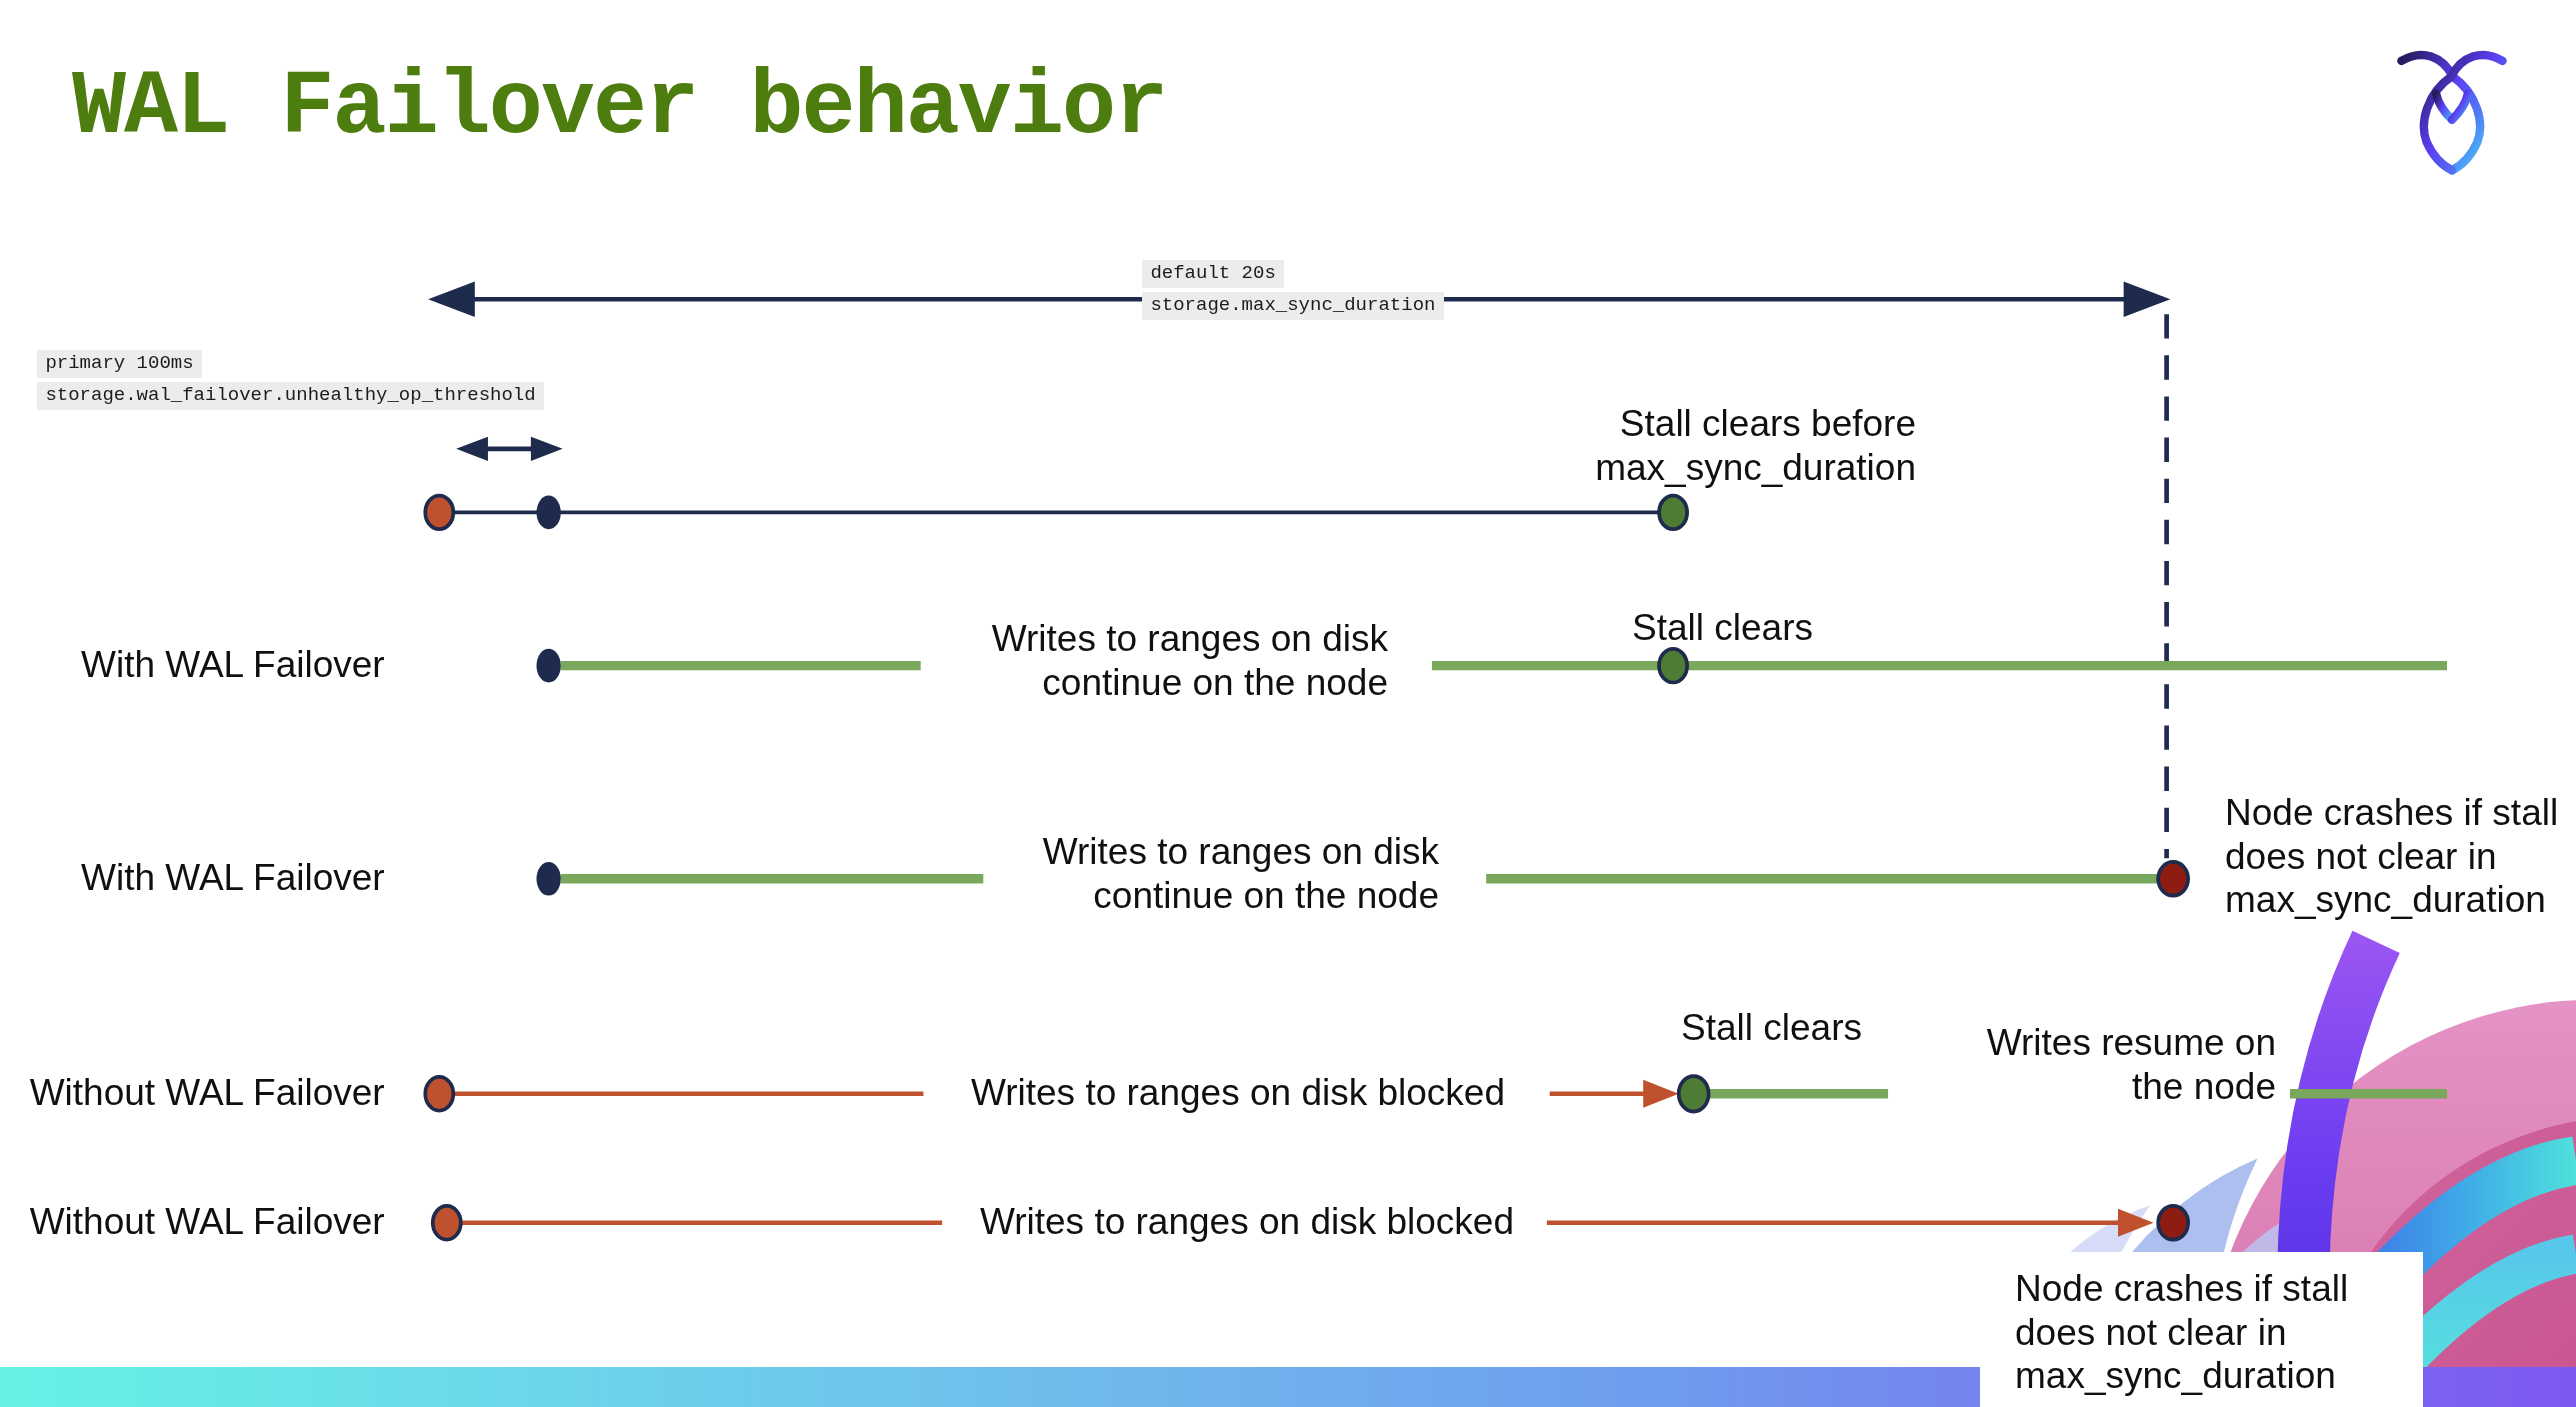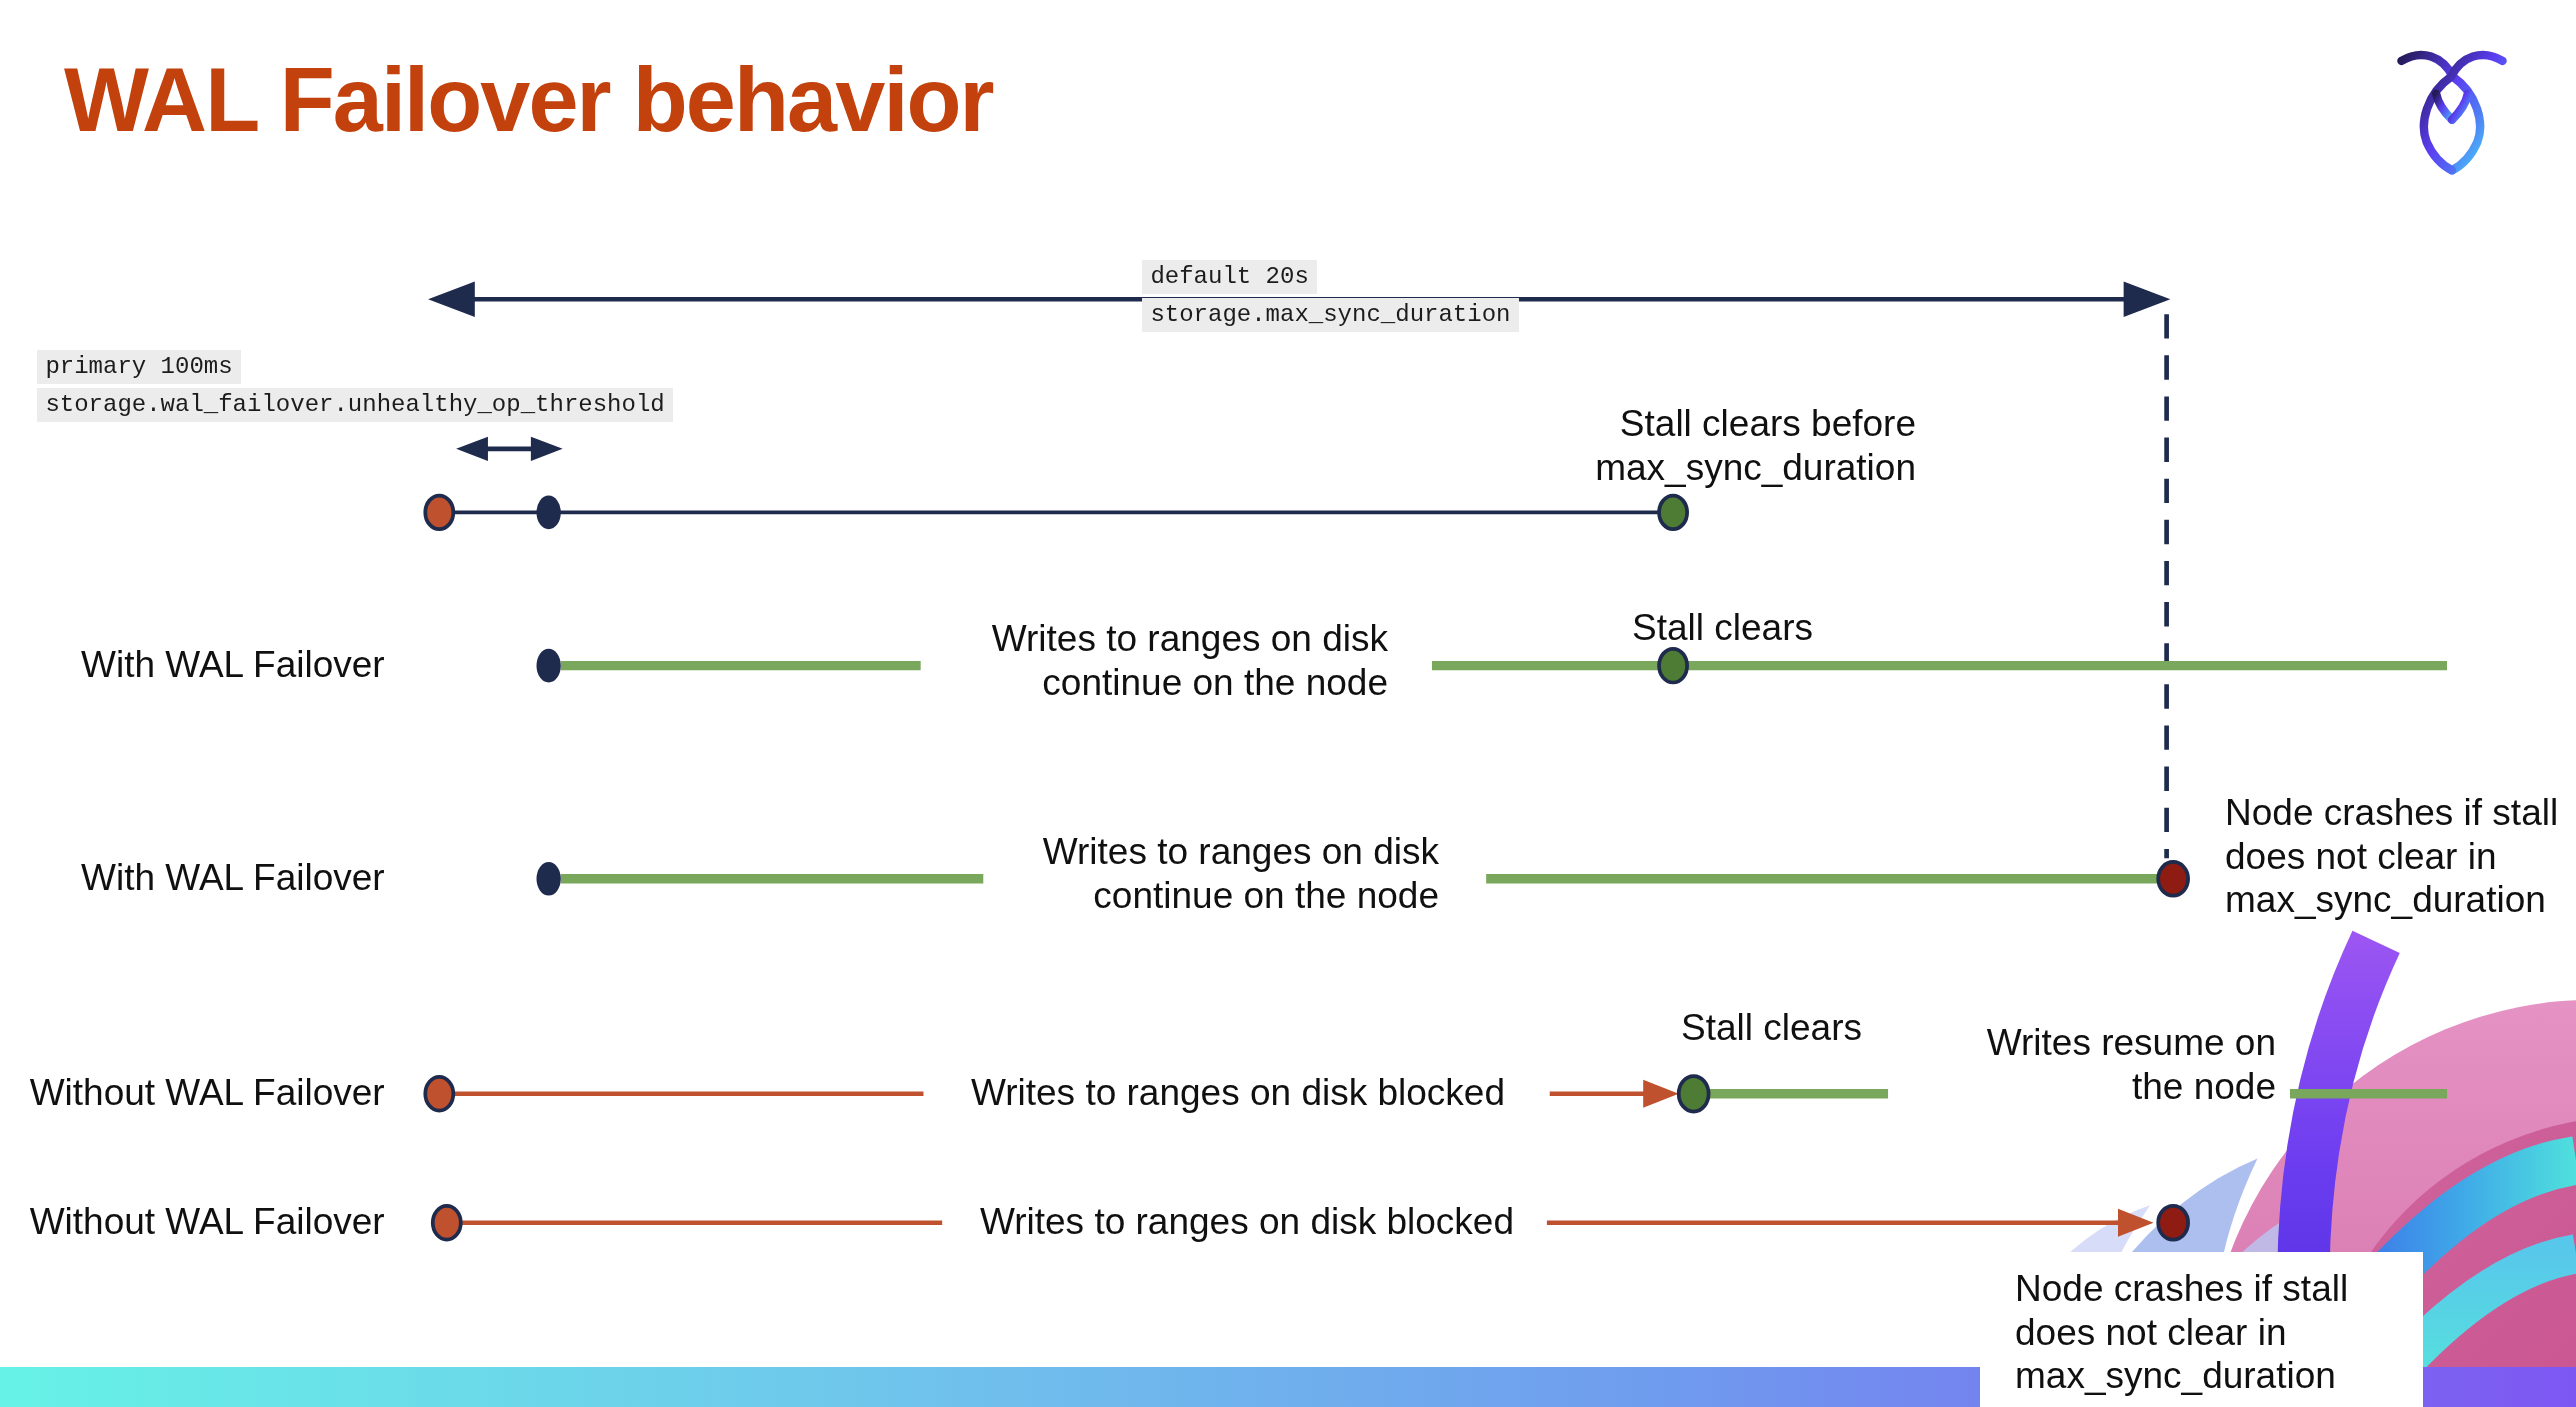--- a/index.html
+++ b/index.html
@@ -1,43 +1,43 @@
 <!DOCTYPE html>
 <html style="font-size:15px"><head>
 <meta charset="utf-8">
 <style>
   html,body{margin:0;padding:0;background:#ffffff;}
   body{width:2576px;height:1408px;position:relative;overflow:hidden;
        font-family:"Liberation Sans",sans-serif;color:#111;}
   .slide{position:absolute;inset:0;}
 
-  .page-title{position:absolute;left:64px;top:49px;margin:0;
-    font-family:Liberation Sans, sans-serif;
-    font-size:90px;font-weight:700;letter-spacing:-1.9px;color:#c2410c;}
+  .page-title{position:absolute;left:64px;top:49px;margin:8px;
+    font-family:Liberation Mono, monospace;
+    font-size:90px;font-weight:700;letter-spacing:-1.9px;color:#4d7c0f;}
 
   .logo{position:absolute;left:2395px;top:45px;width:114px;height:131px;}
 
   
   .artwork{position:absolute;left:2010px;top:925px;width:566px;height:482px;z-index:1;}
   .bottom-bar{position:absolute;left:0;top:1367px;width:2576px;height:41px;z-index:2;
     background:linear-gradient(90deg,#66f2e6 0%,#6fc4ec 35%,#6f9bee 65%,#7e57f2 100%);}
   .crash-box{position:absolute;left:1980px;top:1252px;width:443px;height:155px;
     background:#ffffff;z-index:3;}
 
   .graphics{position:absolute;left:0;top:0;width:2576px;height:1408px;z-index:4;pointer-events:none;}
 
   .lbl{position:absolute;z-index:5;font-size:37px;line-height:1.18;white-space:pre-line;color:#101010;}
   .center{text-align:right;}
   .row-label{width:366px;left:18.7px;text-align:right;}
 
   .code-stack{position:absolute;z-index:5;display:flex;flex-direction:column;
     align-items:flex-start;gap:4.7px;}
   .code-stack span{display:inline-block;background:#ececec;color:#1c1c1c;
     font-family:"Liberation Mono","DejaVu Sans Mono",monospace;
-    font-size:24px;line-height:1.25;padding:1.9px 8.4px;}
+    font-size:19px;line-height:1.25;padding:1.9px 8.4px;}
 </style>
 </head>
 <body>
 
 <div class="slide">
 
   <h1 class="page-title">WAL Failover behavior</h1>
 
   <div class="logo">
     <svg viewBox="0 0 120 140" width="114" height="131">

